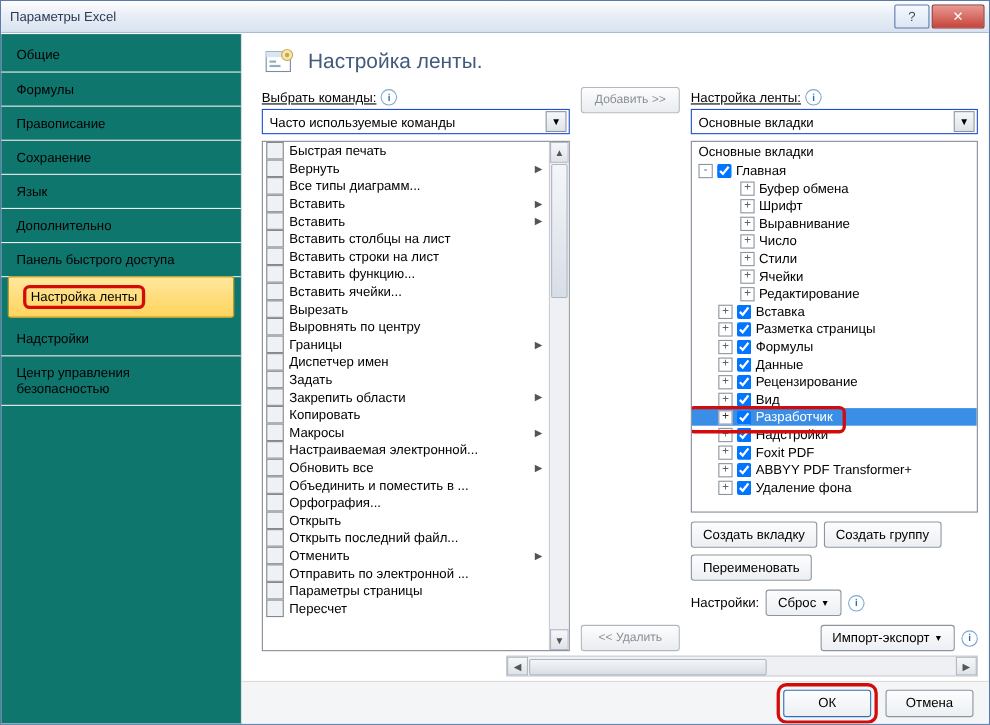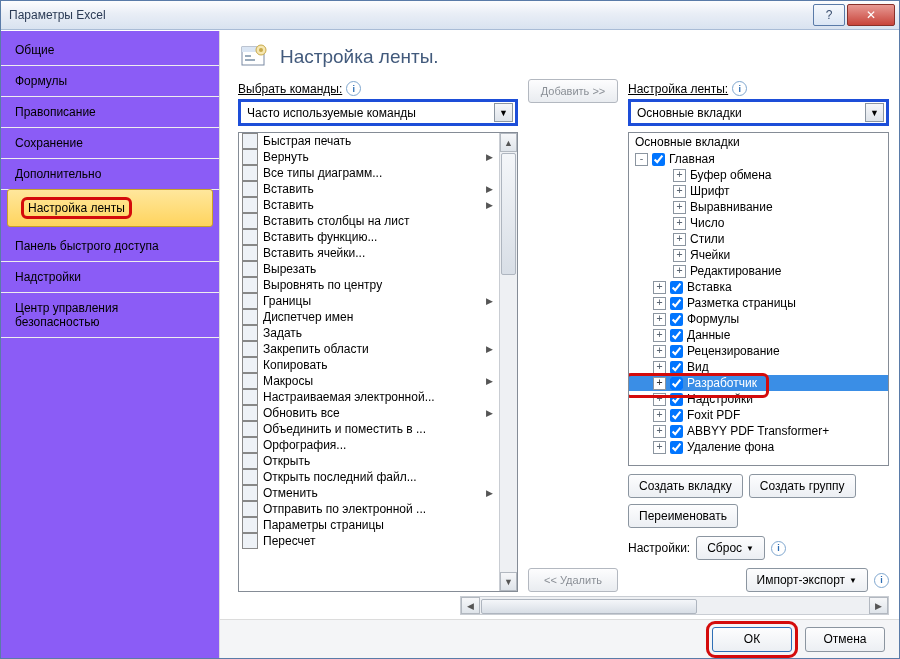--- a/index.html
+++ b/index.html
@@ -3,37 +3,37 @@
 <meta charset="utf-8">
 <style>
 html,body{margin:0;padding:0;font-family:"Segoe UI",Tahoma,sans-serif;font-size:12px;color:#000;background:#fff}
 .window{width:900px;height:659px;border:1px solid #5a7ba8;display:flex;flex-direction:column;background:#fff;box-sizing:border-box;position:relative;overflow:hidden}
 .titlebar{height:28px;background:linear-gradient(#fdfdfe,#e9eef6 45%,#d9e3f0);border-bottom:1px solid #a9bcd6;display:flex;align-items:center;padding:0 4px 0 8px}
 .titlebar-title{flex:1;color:#2b3b55;font-size:12px}
 .titlebar-btns{display:flex;gap:0}
 .tbtn{width:30px;height:20px;border:1px solid #5a7ba8;background:linear-gradient(#f6f9fd,#dbe6f4);display:flex;align-items:center;justify-content:center;font-size:12px;color:#3a4f70;border-radius:2px;margin-left:2px}
 .tbtn.close{width:46px;background:linear-gradient(#e79a94,#c8443a);border-color:#883029;color:#fff}
 .body{flex:1;display:flex;overflow:hidden;border-top:1px solid #fff}
-.sidebar{width:218px;background:#8b5cf6;border-right:1px solid #dcdcdc;padding:4px 0;overflow:hidden}
+.sidebar{width:218px;background:#0f766e;border-right:1px solid #dcdcdc;padding:4px 0;overflow:hidden}
 .side-item{padding:8px 14px;border-bottom:1px solid #eee;cursor:default}
 .side-item.active{background:linear-gradient(#ffe79c,#ffd45e);border:1px solid #c9a227;margin:-1px 6px 4px 6px;border-radius:3px}
 .side-item.active .hl{outline:3px solid #d40b0b;outline-offset:-2px;border-radius:5px;padding:3px 6px;display:inline-block}
 .main{flex:1;display:flex;flex-direction:column;overflow:hidden}
 .header{display:flex;align-items:center;gap:10px;padding:10px 18px 6px 18px}
 .header-icon{width:32px;height:32px;display:flex;align-items:center;justify-content:center}
 .header-title{font-size:19px;color:#425a7c}
 .panels{flex:1;display:flex;gap:10px;padding:0 10px 4px 18px;overflow:hidden}
 .col{display:flex;flex-direction:column;min-width:0}
 .col.left{width:280px}
 .col.mid{width:90px;align-items:center;justify-content:space-between;gap:18px}
 .col.right{flex:1;min-width:0}
 .lbl{margin:2px 0 3px 0;display:flex;align-items:center;gap:4px}
 .lbl u{}
 .info{width:13px;height:13px;border:1px solid #7fa7cf;border-radius:50%;color:#2d6db3;font-size:9px;display:inline-flex;align-items:center;justify-content:center;font-weight:bold}
-.combo{height:21px;border:3px solid #1d4ed8;background:#fff;display:flex;align-items:center;padding:0 2px 0 6px;font-size:12px}
+.combo{height:21px;border:1px solid #1d4ed8;background:#fff;display:flex;align-items:center;padding:0 2px 0 6px;font-size:12px}
 .combo .arrow{margin-left:auto;width:17px;height:17px;border:1px solid #8b95a0;background:linear-gradient(#f6f7f9,#dfe4ea);display:flex;align-items:center;justify-content:center;font-size:9px}
 .listbox{flex:1;border:1px solid #858c96;margin-top:6px;overflow:hidden;background:#fff;position:relative;display:flex}
 .list-inner{flex:1;overflow:hidden}
 .cmd{display:flex;align-items:center;height:16px;padding:0 2px;font-size:12px;white-space:nowrap}
 .cmd .ic{width:18px;height:16px;margin-right:4px;display:inline-flex;align-items:center;justify-content:center}
 .cmd .ic div{width:14px;height:14px;border:1px solid #888;background:#eef2f7}
 .cmd .tri{margin-left:auto;margin-right:4px;font-size:9px;color:#555}
 .vscroll{width:17px;background:#eef0f3;border-left:1px solid #c9cdd3;display:flex;flex-direction:column}
 .vscroll .vbtn{height:17px;background:linear-gradient(#f6f7f9,#dfe4ea);border:1px solid #b2b8c0;display:flex;align-items:center;justify-content:center;font-size:9px;color:#555}
 .vscroll .thumb{margin:1px;background:linear-gradient(#f4f6f9,#d8dee6);border:1px solid #aeb5bf;border-radius:2px}
@@ -73,23 +73,24 @@
     </div>
   </div>
 
   <div class="body">
 
     <div class="sidebar" id="sidebar">
         <div class="side-item">Общие</div>
         <div class="side-item">Формулы</div>
         <div class="side-item">Правописание</div>
         <div class="side-item">Сохранение</div>
+        <div class="side-item">Язык</div>
         <div class="side-item">Дополнительно</div>
+        <div class="side-item">Панель быстрого доступа</div>
         <div class="side-item active"><span class="hl">Настройка ленты</span></div>
-        <div class="side-item">Панель быстрого доступа</div>
         <div class="side-item">Надстройки</div>
         <div class="side-item">Центр управления безопасностью</div>
       </div>
 
     <div class="main">
 
       <div class="header">
         <span class="header-icon">
           <svg width="30" height="30" viewBox="0 0 30 30">
               <rect x="3" y="5" width="22" height="18" fill="#fff" stroke="#7a8aa3"></rect>
@@ -152,20 +153,26 @@
                 <div class="cmd">
                   <span class="ic">
                     <div></div>
                   </span>
                   <span>Вставить столбцы на лист</span>
                 </div>
                 <div class="cmd">
                   <span class="ic">
                     <div></div>
                   </span>
+                  <span>Вставить строки на лист</span>
+                </div>
+                <div class="cmd">
+                  <span class="ic">
+                    <div></div>
+                  </span>
                   <span>Вставить функцию...</span>
                 </div>
                 <div class="cmd">
                   <span class="ic">
                     <div></div>
                   </span>
                   <span>Вставить ячейки...</span>
                 </div>
                 <div class="cmd">
                   <span class="ic">

